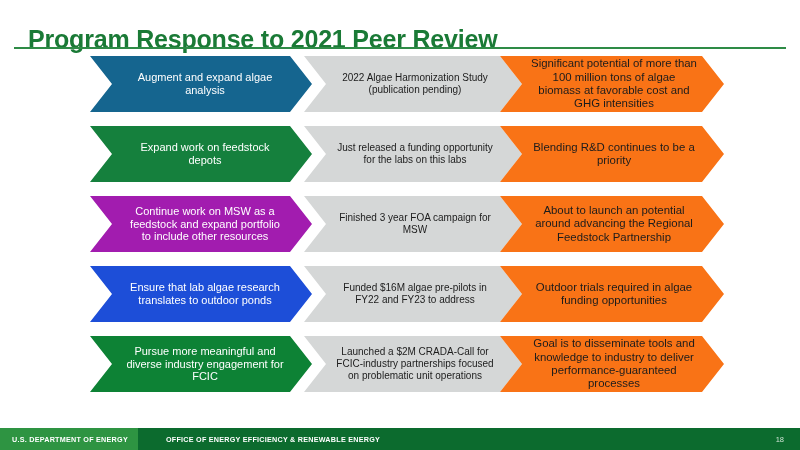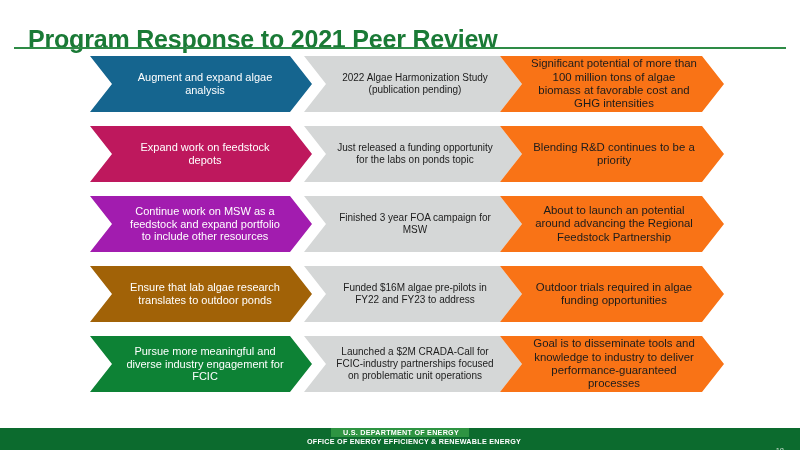--- a/index.html
+++ b/index.html
@@ -106,21 +106,20 @@
   
   .footer {
     position: absolute;
     left: 0;
     bottom: 0;
     width: 800px;
     height: 22px;
     background: #0c6b2e;
     display: flex;
     align-items: center;
-    flex-direction: column;
   }
   .footer-doe {
     height: 22px;
     display: flex;
     align-items: center;
     padding: 0 10px 0 12px;
     background: #2e9442;
     color: #ffffff;
     font-size: 7.2px;
     font-weight: bold;
@@ -157,45 +156,45 @@
     </div>
     <div class="chev c2">
       <span class="chev-label">2022 Algae Harmonization Study (publication pending)</span>
     </div>
     <div class="chev c3">
       <span class="chev-label">Significant potential of more than 100 million tons of algae biomass at favorable cost and GHG intensities</span>
     </div>
   </div>
 
   <div class="row">
-    <div class="chev c1" style="background: #be185d;">
+    <div class="chev c1" style="background: #15803d;">
       <span class="chev-label">Expand work on feedstock depots</span>
     </div>
     <div class="chev c2">
-      <span class="chev-label">Just released a funding opportunity for the labs on ponds topic</span>
+      <span class="chev-label">Just released a funding opportunity for the labs on this labs</span>
     </div>
     <div class="chev c3">
       <span class="chev-label">Blending R&amp;D continues to be a priority</span>
     </div>
   </div>
 
   <div class="row">
     <div class="chev c1" style="background: #a21caf;">
       <span class="chev-label">Continue work on MSW as a feedstock and expand portfolio to include other resources</span>
     </div>
     <div class="chev c2">
       <span class="chev-label">Finished 3 year FOA campaign for MSW</span>
     </div>
     <div class="chev c3">
       <span class="chev-label">About to launch an potential around advancing the Regional Feedstock Partnership</span>
     </div>
   </div>
 
   <div class="row">
-    <div class="chev c1" style="background: #a16207;">
+    <div class="chev c1" style="background: #1d4ed8;">
       <span class="chev-label">Ensure that lab algae research translates to outdoor ponds</span>
     </div>
     <div class="chev c2">
       <span class="chev-label">Funded $16M algae pre-pilots in FY22 and FY23 to address</span>
     </div>
     <div class="chev c3">
       <span class="chev-label">Outdoor trials required in algae funding opportunities</span>
     </div>
   </div>
 

